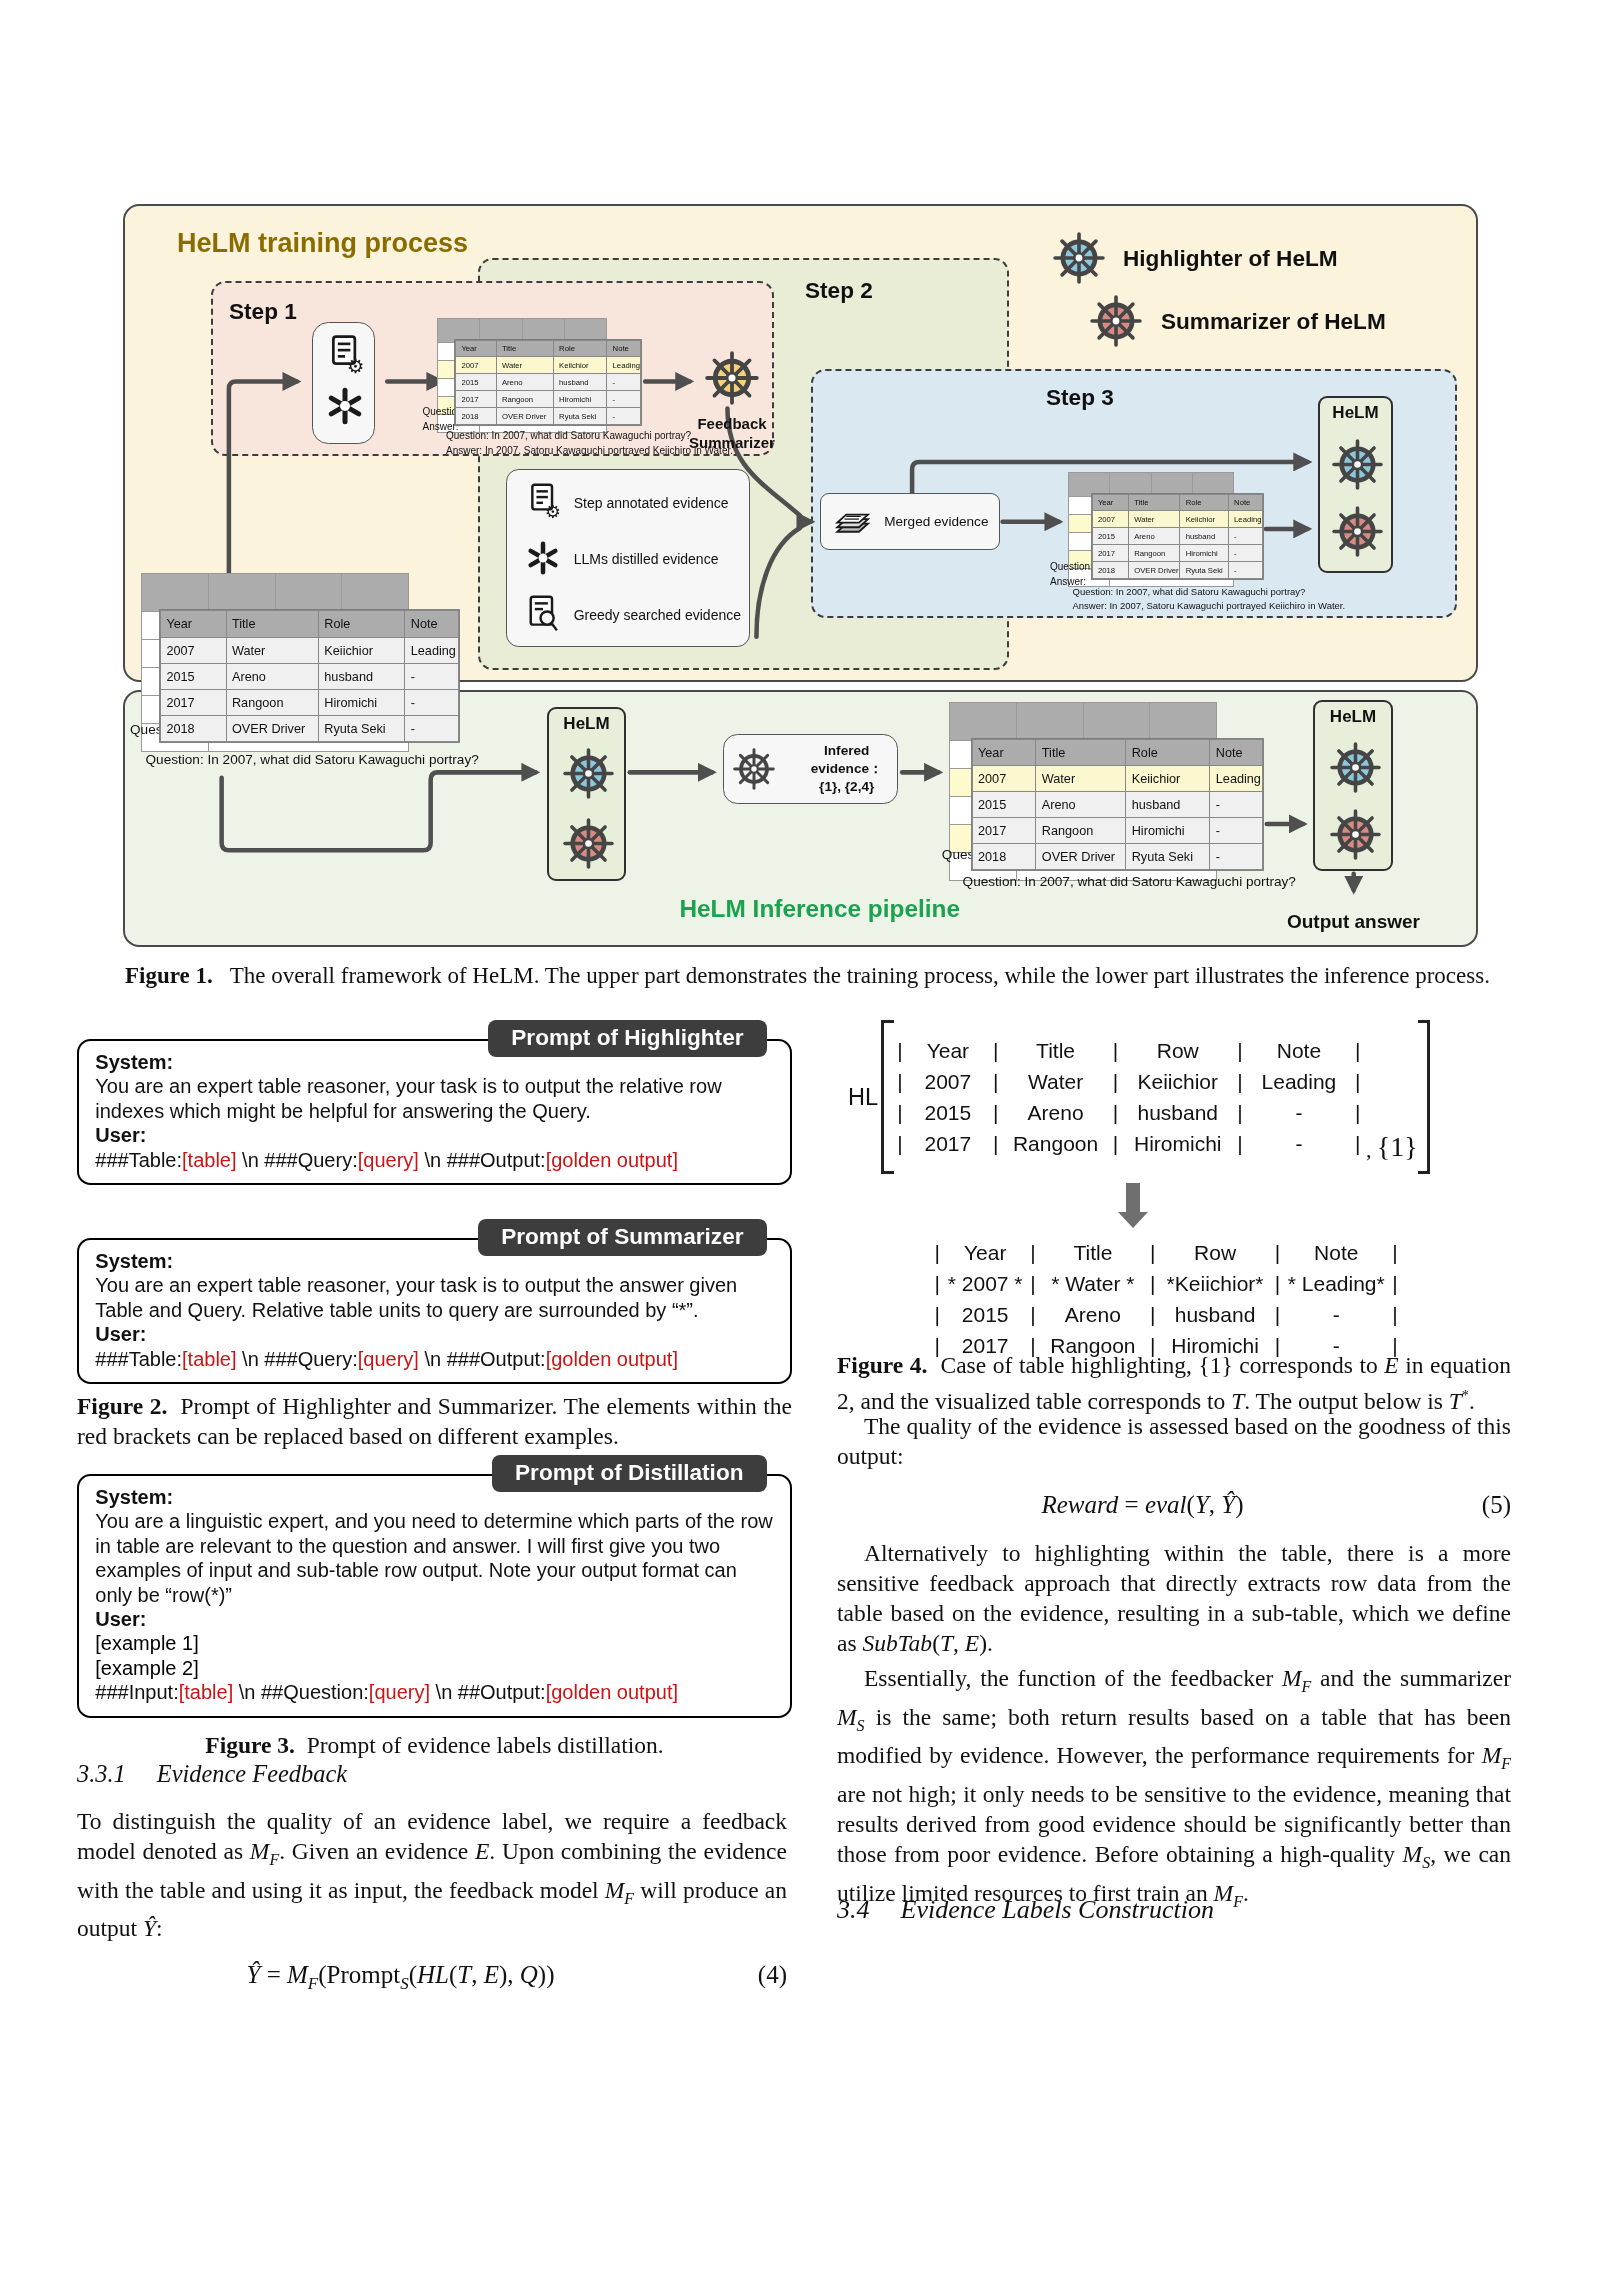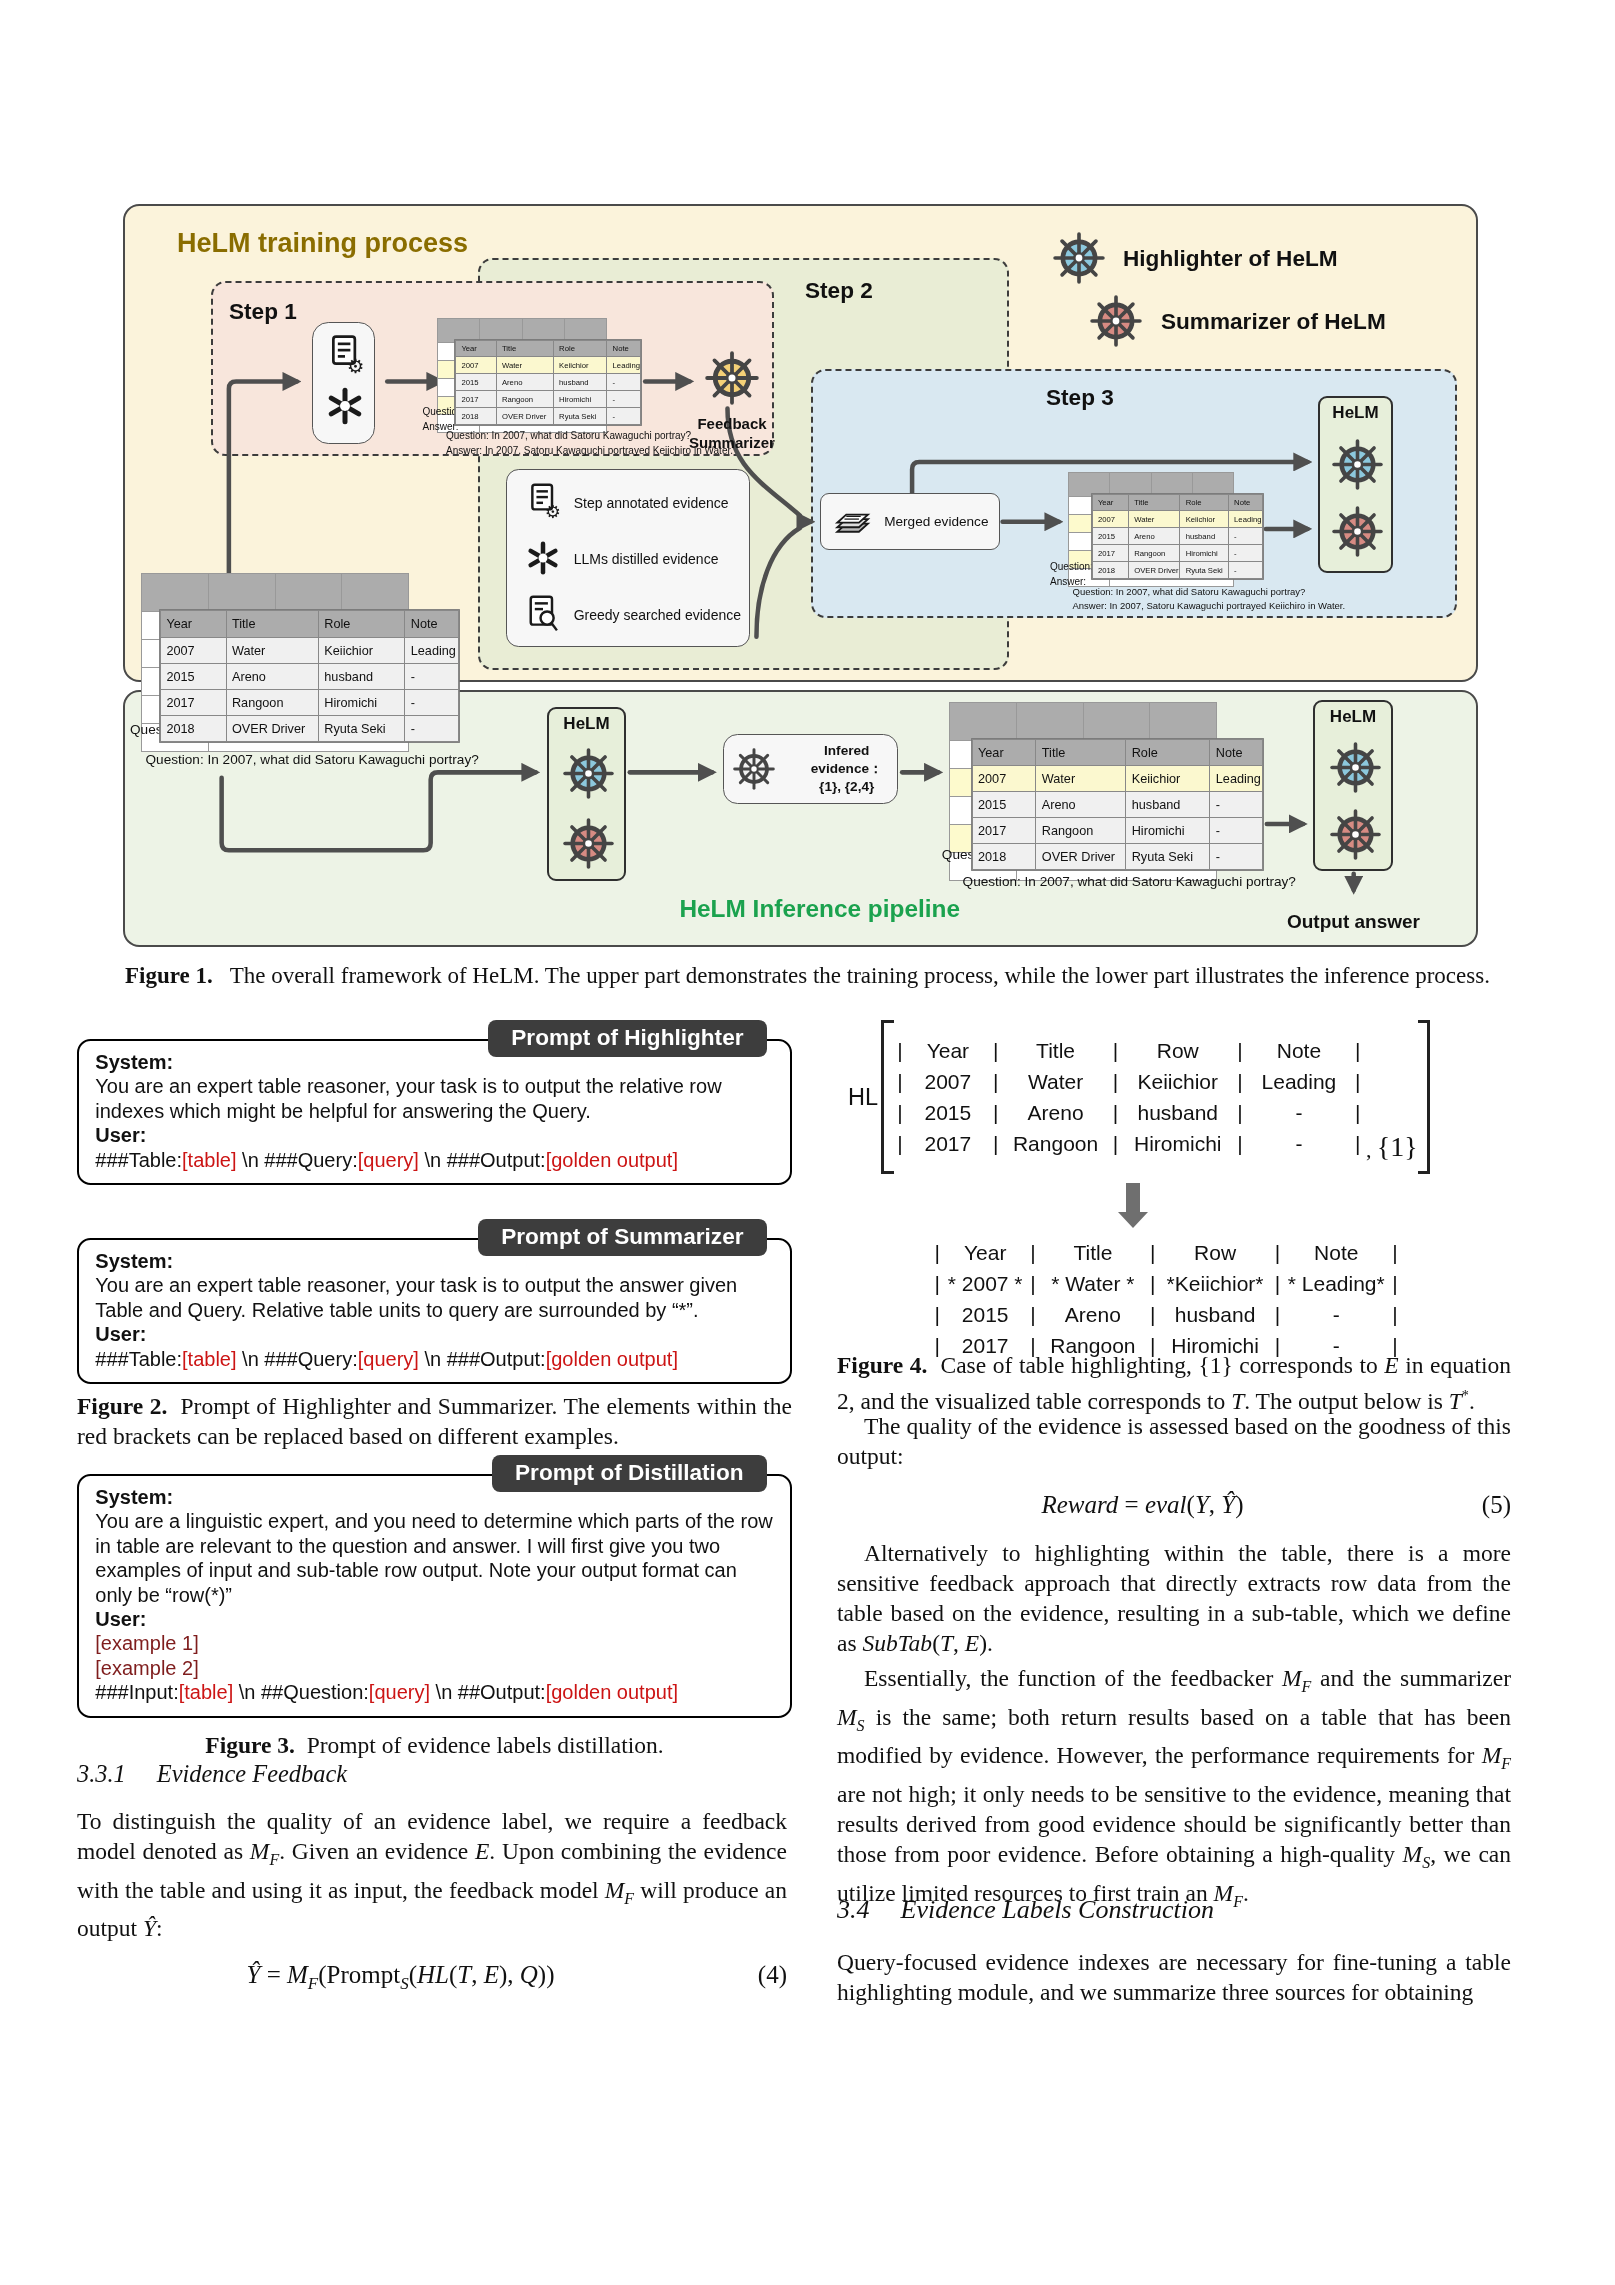--- a/index.html
+++ b/index.html
@@ -33,21 +33,21 @@
   
   .cap{font-size:23.5px;line-height:30px;}
   .cap b{font-weight:bold;}
   .body{font-size:23.5px;line-height:30px;text-align:justify;}
   .ind{text-indent:27px;}
   .i{font-style:italic;}
   .mi{font-style:italic;}
   .sub{font-style:italic;font-size:68%;vertical-align:sub;}
   .sup{font-size:60%;vertical-align:super;}
   .red{color:#cc1414;}
-  .teal{color:#7f1d1d;}
+  .teal{color:#000000;}
   .eq{display:flex;align-items:baseline;font-size:25px;}
   .eq .ebody{flex:1;text-align:center;}
   .eq .enum{width:63px;text-align:right;}
   .h33{font-style:italic;font-size:24.4px;}
   .h34{font-style:italic;font-size:26px;}
   .hnum{margin-right:31px;}
   
   .pwrap{position:absolute;width:715px;}
   .ptab{position:absolute;top:0;right:25px;z-index:3;background:#3d3d3d;color:#fff;
         font-family:"Liberation Sans",sans-serif;font-weight:bold;font-size:22.6px;
@@ -835,16 +835,15 @@
   </div>
 
   <div class="abs body ind" style="left:837px;top:1538px;width:674px;"><span>Alternatively to highlighting within the table, there is a more sensitive feedback approach that directly extracts row data from the table based on the evidence, resulting in a sub-table, which we define as </span><span class="i">SubTab</span><span>(</span><span class="i">T</span><span>, </span><span class="i">E</span><span>).</span></div>
 
   <div class="abs body ind" style="left:837px;top:1663px;width:674px;"><span>Essentially, the function of the feedbacker </span><span class="mi">M</span><span class="sub">F</span><span> and the summarizer </span><span class="mi">M</span><span class="sub">S</span><span> is the same; both return results based on a table that has been modified by evidence. However, the performance requirements for </span><span class="mi">M</span><span class="sub">F</span><span> are not high; it only needs to be sensitive to the evidence, meaning that results derived from good evidence should be significantly better than those from poor evidence. Before obtaining a high-quality </span><span class="mi">M</span><span class="sub">S</span><span>, we can utilize limited resources to first train an </span><span class="mi">M</span><span class="sub">F</span><span>.</span></div>
 
   <div class="abs h34" style="left:837px;top:1895px;">
     <span class="hnum">3.4</span><span>Evidence Labels Construction</span>
   </div>
 
-  <div class="abs body" style="left:837px;top:1947px;width:674px;"><span>Query-focused evidence indexes are necessary for fine-tuning a table highlighting module, and we summarize three sources for obtaining</span></div>
 
 </div>
 
 
 </body></html>

